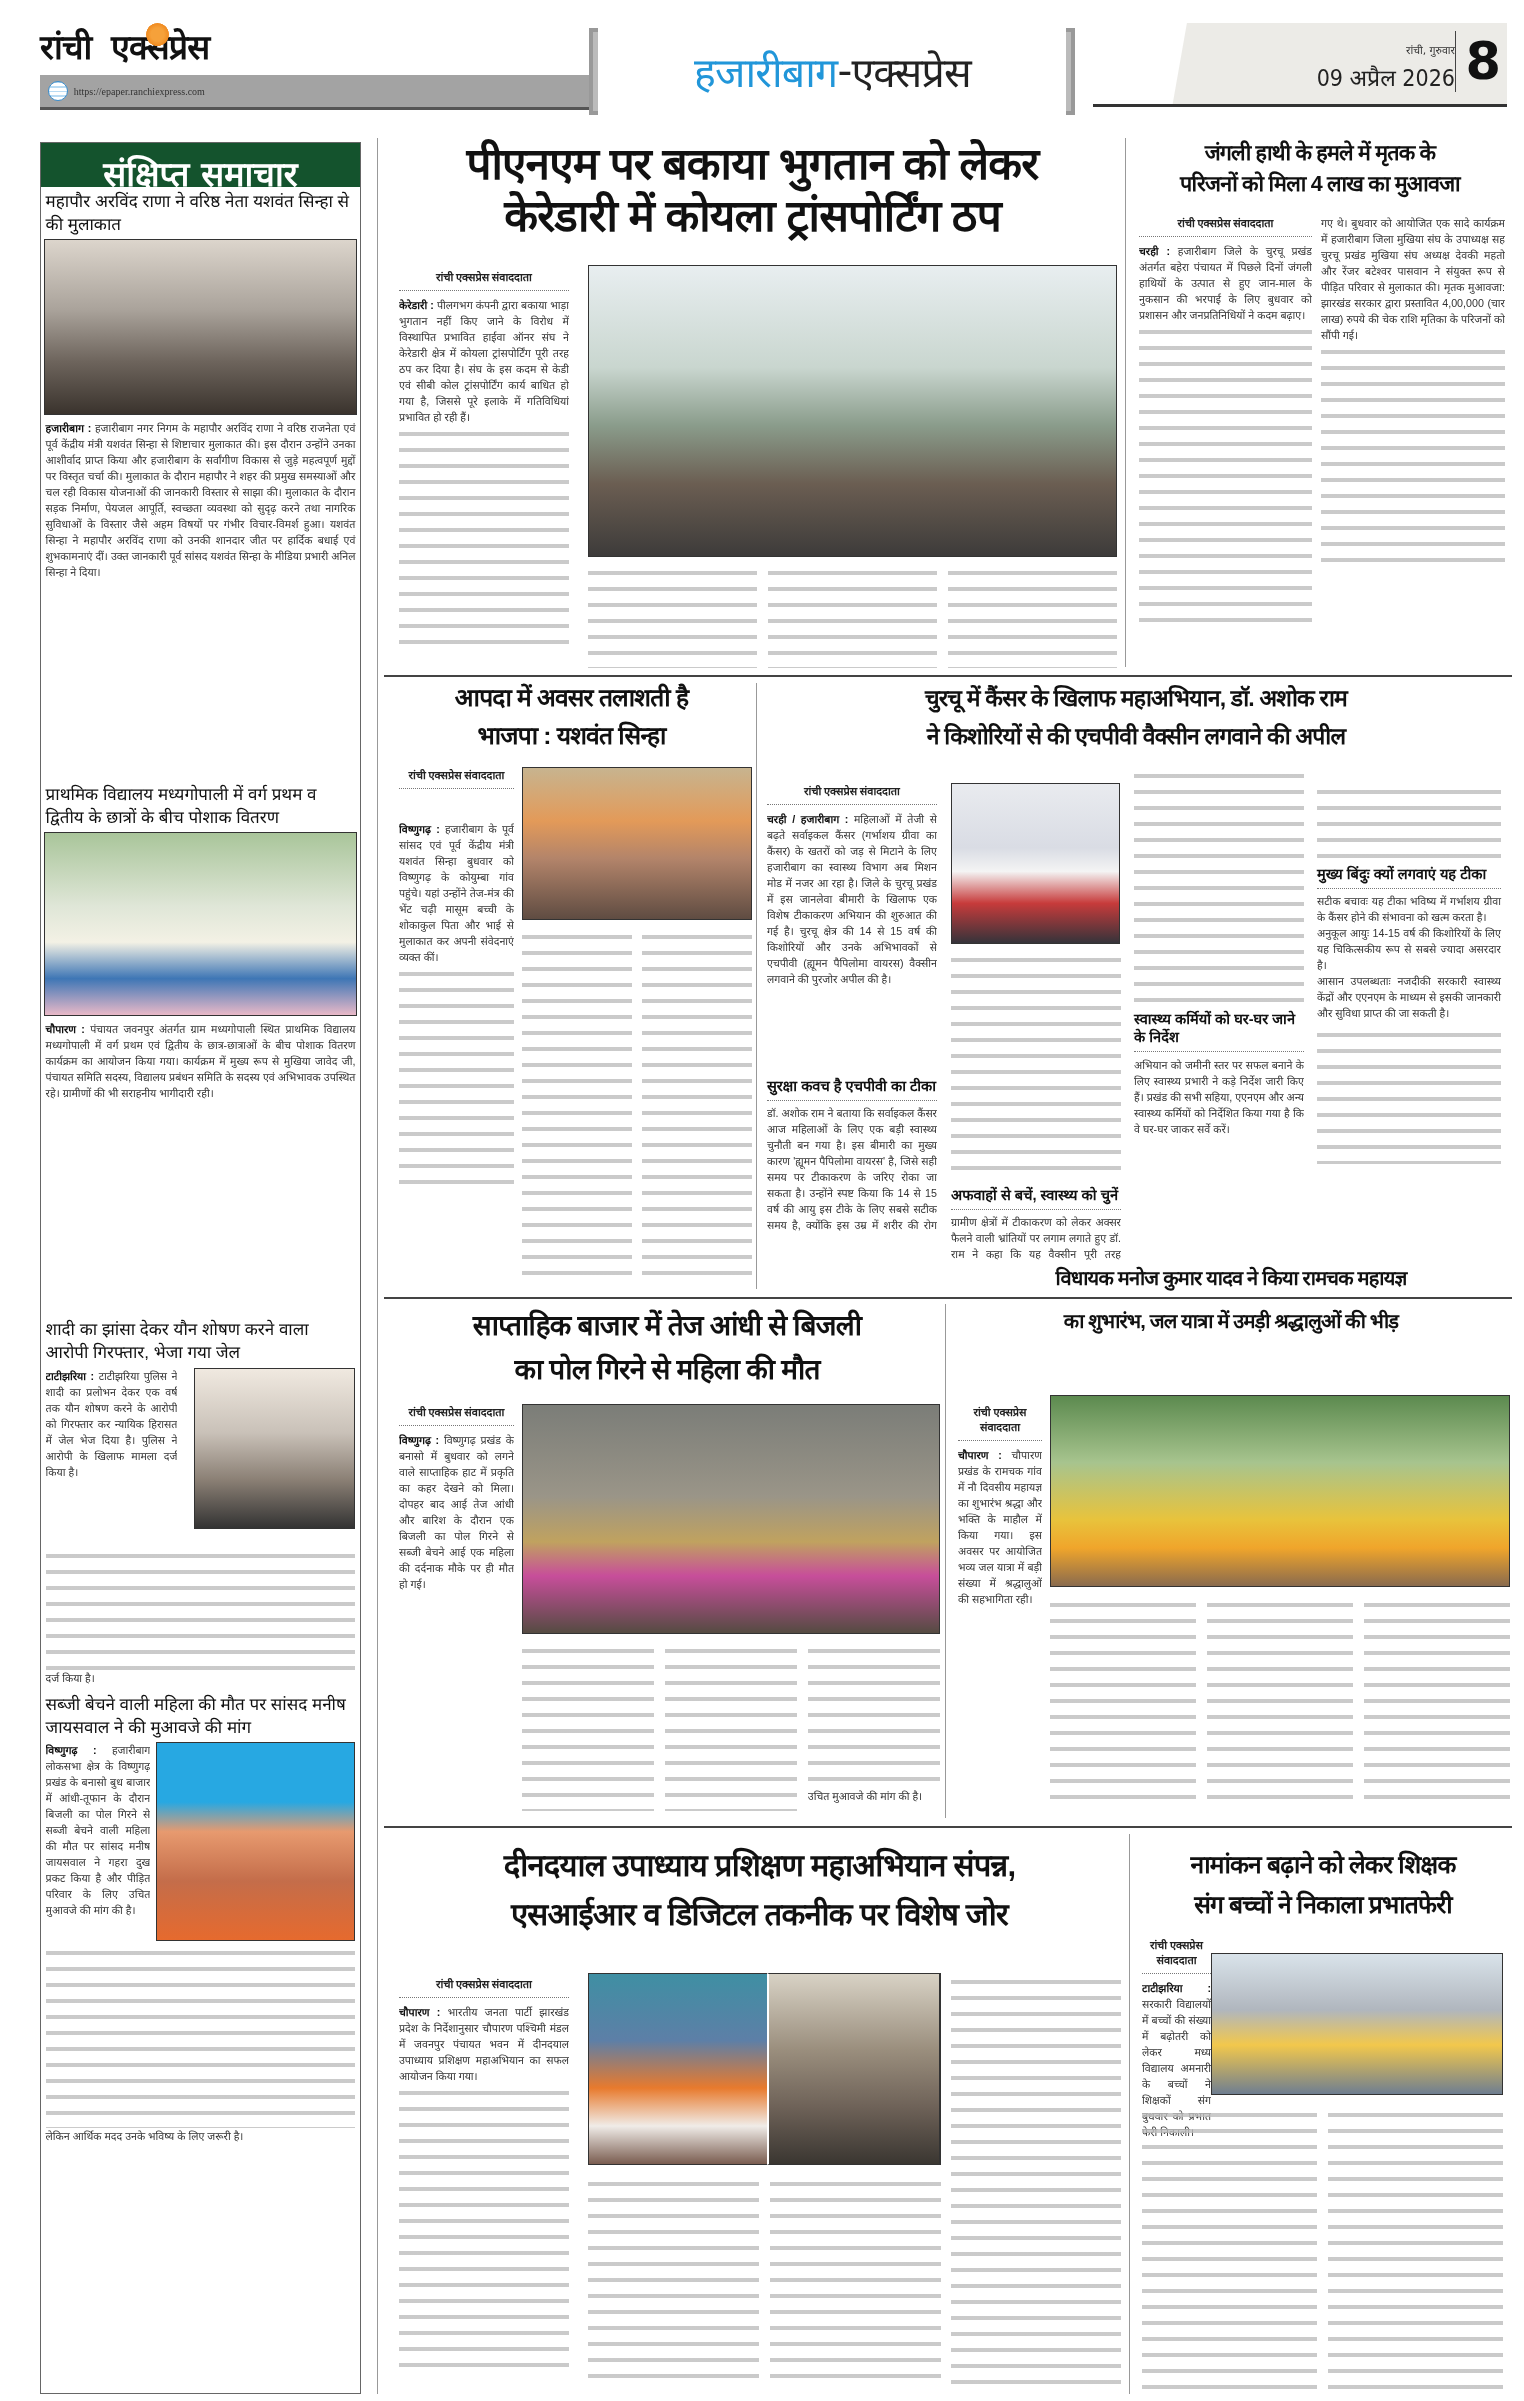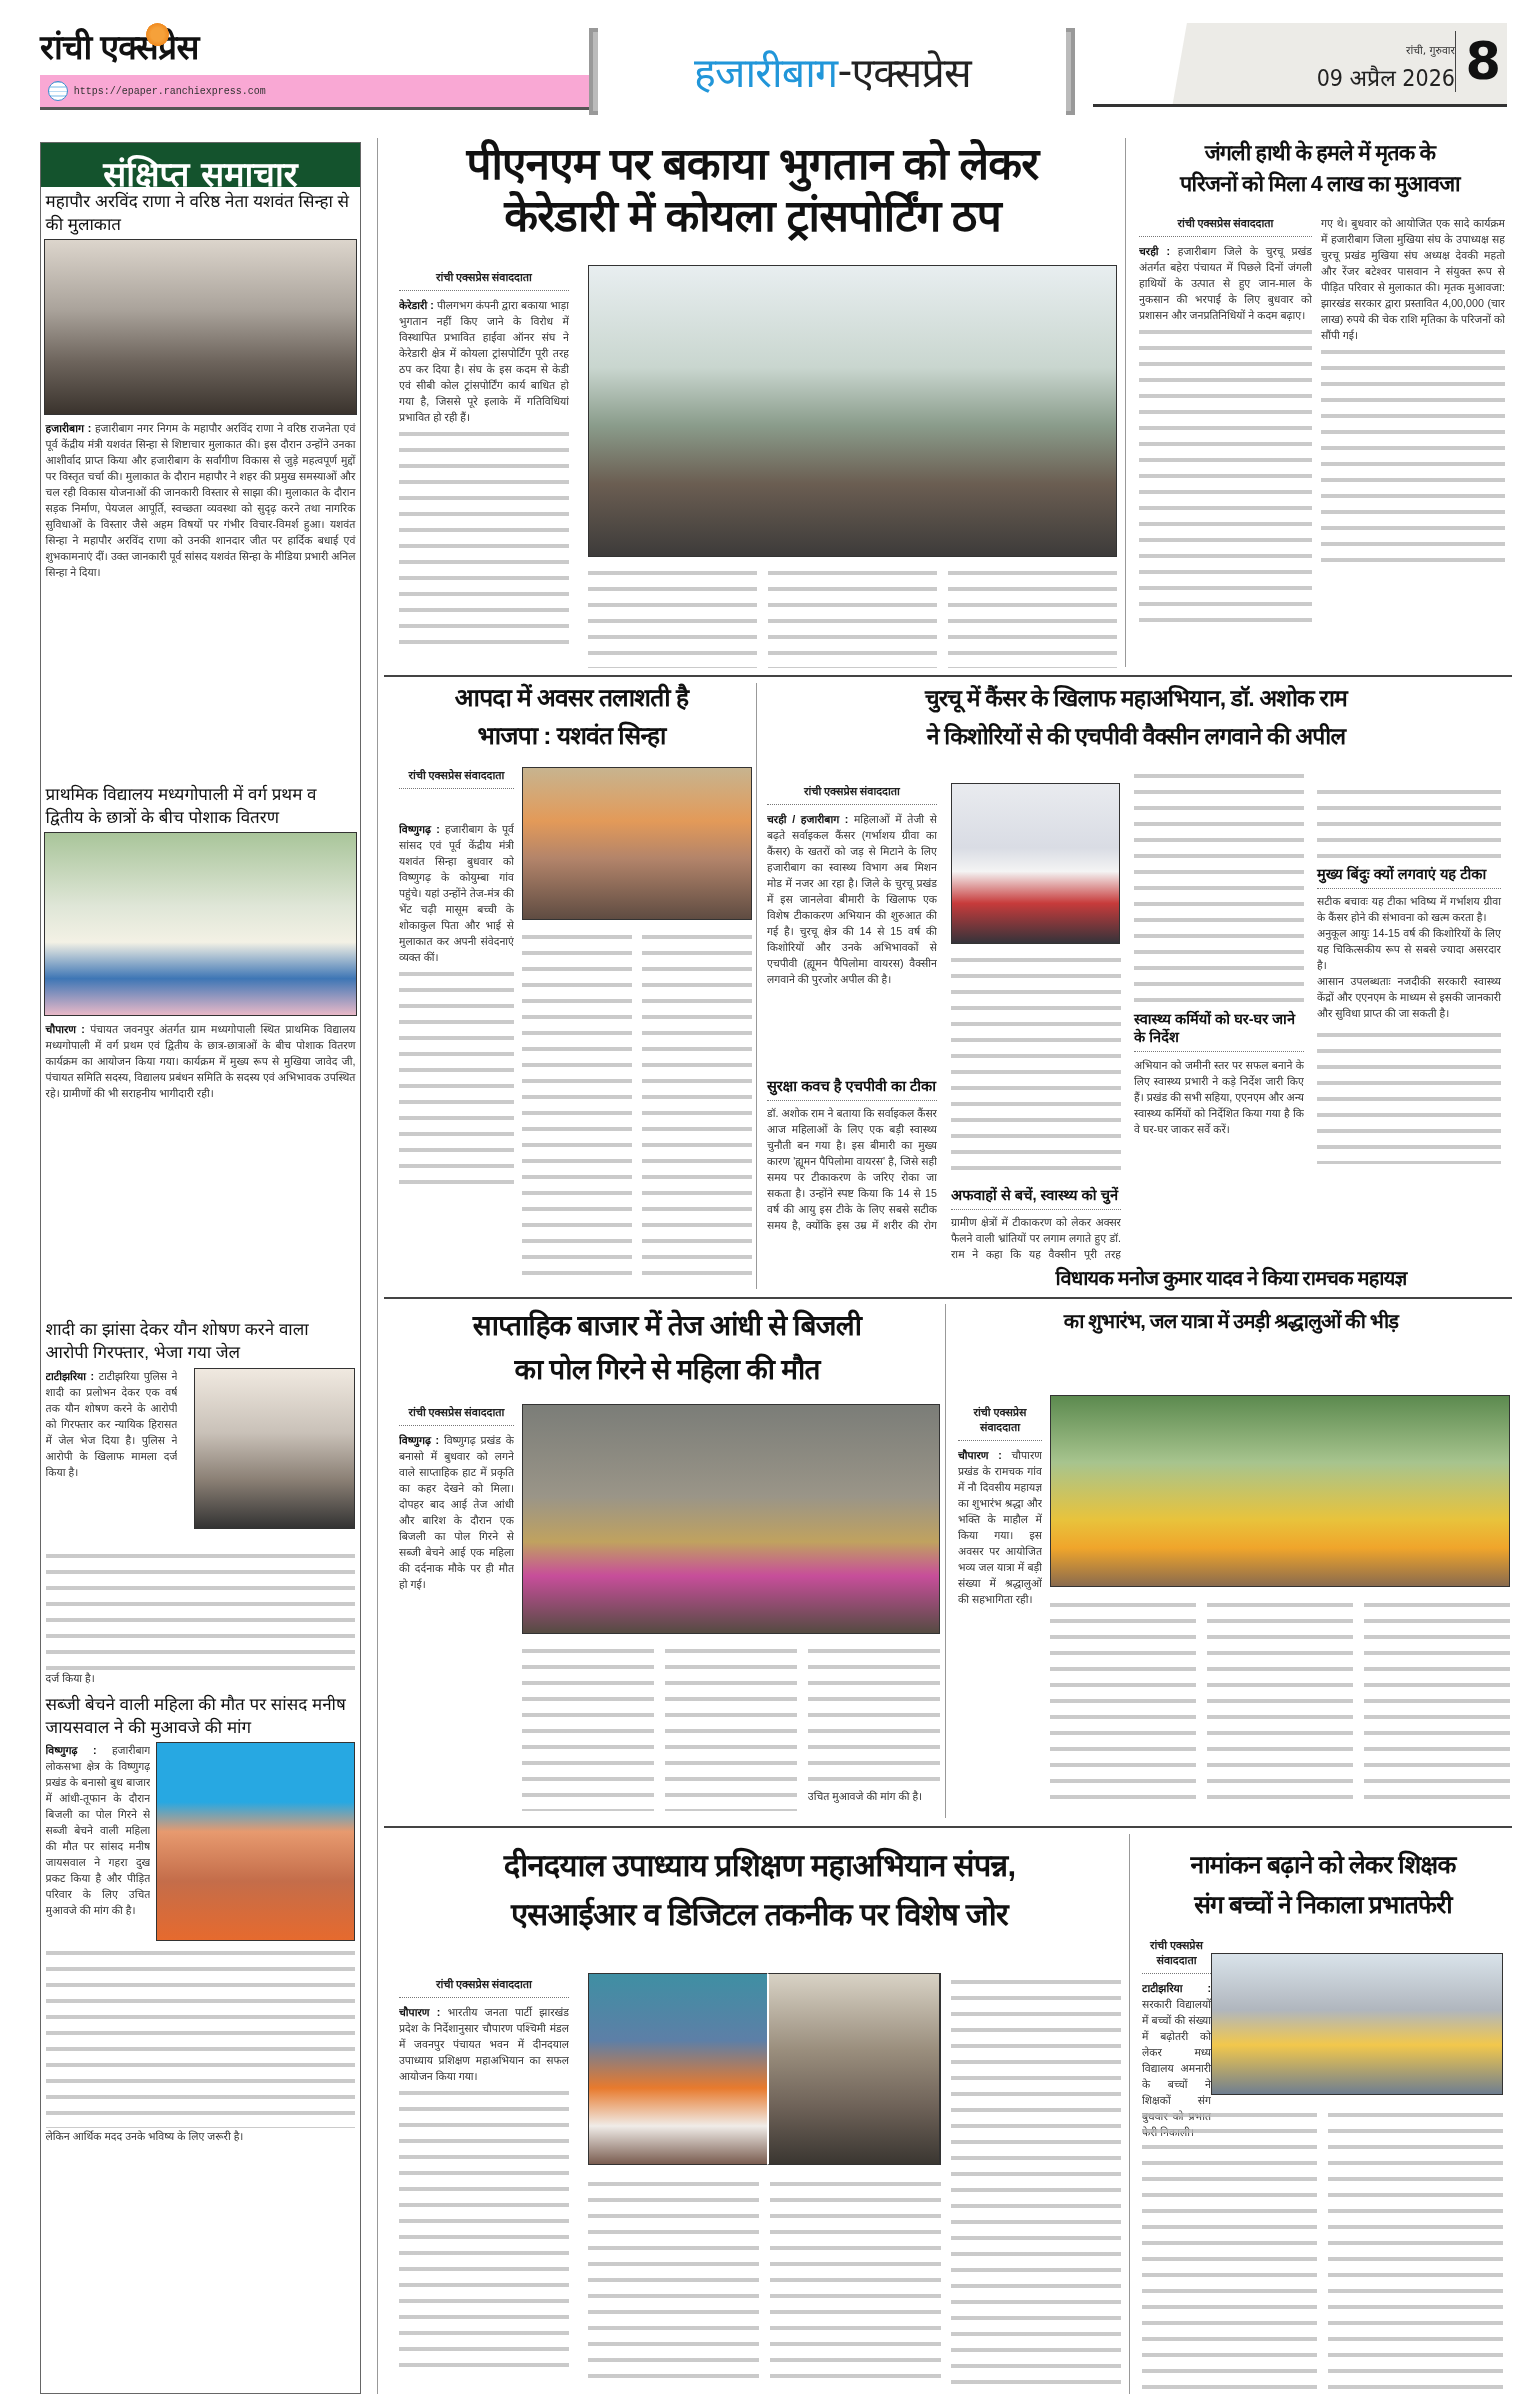--- a/index.html
+++ b/index.html
@@ -1,22 +1,22 @@
 <!DOCTYPE html>
 <html style="font-size:12.3px"><head>
 <meta charset="utf-8">
 <style>
   *{box-sizing:border-box;margin:0;padding:0}
   body{width:1524px;height:2401px;background:#fff;font-family:"DejaVu Sans",sans-serif;color:#222;position:relative;overflow:hidden}
   .abs{position:absolute}
   
   .masthead{position:absolute;left:0;top:0;width:1524px;height:127px}
-  .logo{left:40px;top:23px;font-family:Liberation Sans, sans-serif;font-weight:bold;font-size:34px;color:#111;letter-spacing:-0.8px}
+  .logo{left:40px;top:23px;font-family:Liberation Mono, monospace;font-weight:bold;font-size:34px;color:#111;letter-spacing:-0.8px}
   .logo-sun{left:146px;top:23px;width:23px;height:23px;border-radius:50%;background:radial-gradient(circle,#f6a13a 40%,#f08a1f 70%,transparent 72%)}
-  .urlbar{left:40px;top:75px;width:549px;height:35px;background:#f9a8d4;border-bottom:3.1px solid #555;display:flex;align-items:center;padding-left:7.7px;font-family:Liberation Mono, monospace;font-size:10px;color:#333}
+  .urlbar{left:40px;top:75px;width:549px;height:35px;background:#a3a3a3;border-bottom:3.1px solid #555;display:flex;align-items:center;padding-left:7.7px;font-family:Liberation Serif, serif;font-size:10px;color:#333}
   .globe{width:20px;height:20px;border-radius:50%;border:1.5px solid #3a8fd0;margin-right:6.1px;background:repeating-linear-gradient(0deg,#fff 0 3.1px,#b9dbf3 3.1px 4.6px)}
   .brackL{left:589px;top:28px;width:9.2px;height:87px;border:4.6px solid #999;border-right:none;background:#bbb}
   .brackR{left:1066px;top:28px;width:9.2px;height:87px;border:4.6px solid #999;border-left:none;background:#bbb}
   .sectitle{left:606px;top:29px;width:453px;height:84px;display:flex;align-items:center;justify-content:center;font-family:"DejaVu Sans",sans-serif;font-size:41px;font-weight:normal;letter-spacing:-0.8px}
   .sectitle .blue{color:#2196d9}
   .sectitle .blk{color:#222}
   .datebox{left:1093px;top:23px;width:414px;height:84px;background:linear-gradient(100deg,transparent 0 92px,#ecebe7 93px);border-bottom:3.1px solid #333}
   .dateline{right:69px;top:43px;text-align:right;font-size:10.7px;color:#333}
   .datebig{right:69px;top:61px;font-size:23px;color:#222;font-family:"DejaVu Sans Condensed","DejaVu Sans",sans-serif}
   .pagenum{right:23px;top:31px;font-size:51px;font-weight:bold;color:#111;border-left:1.5px solid #444;padding-left:9.2px;line-height:61px}

